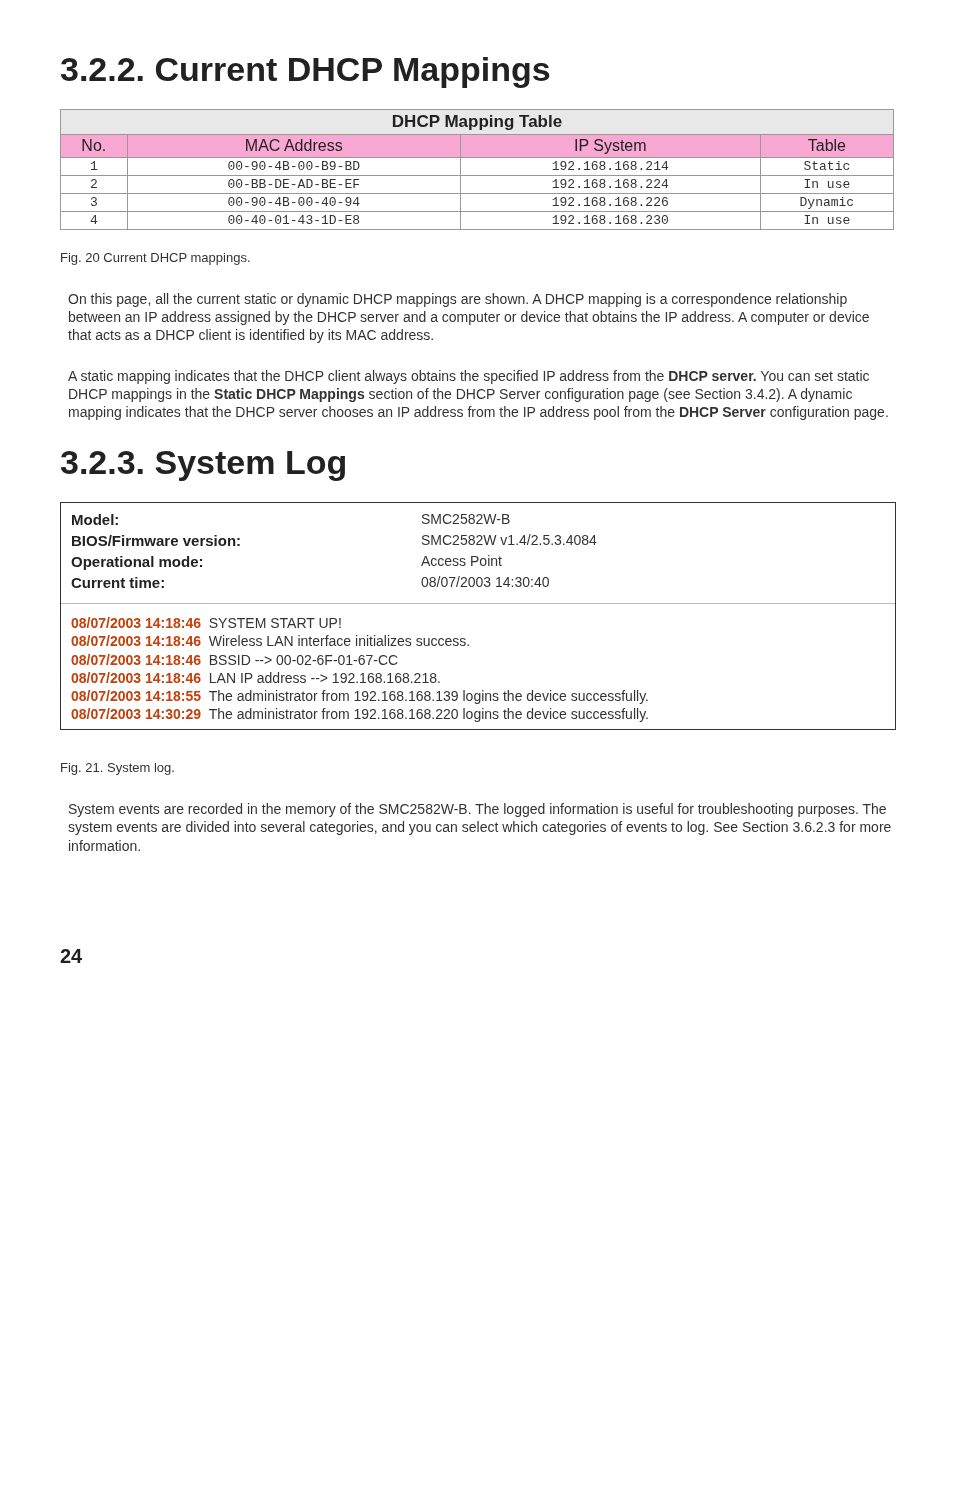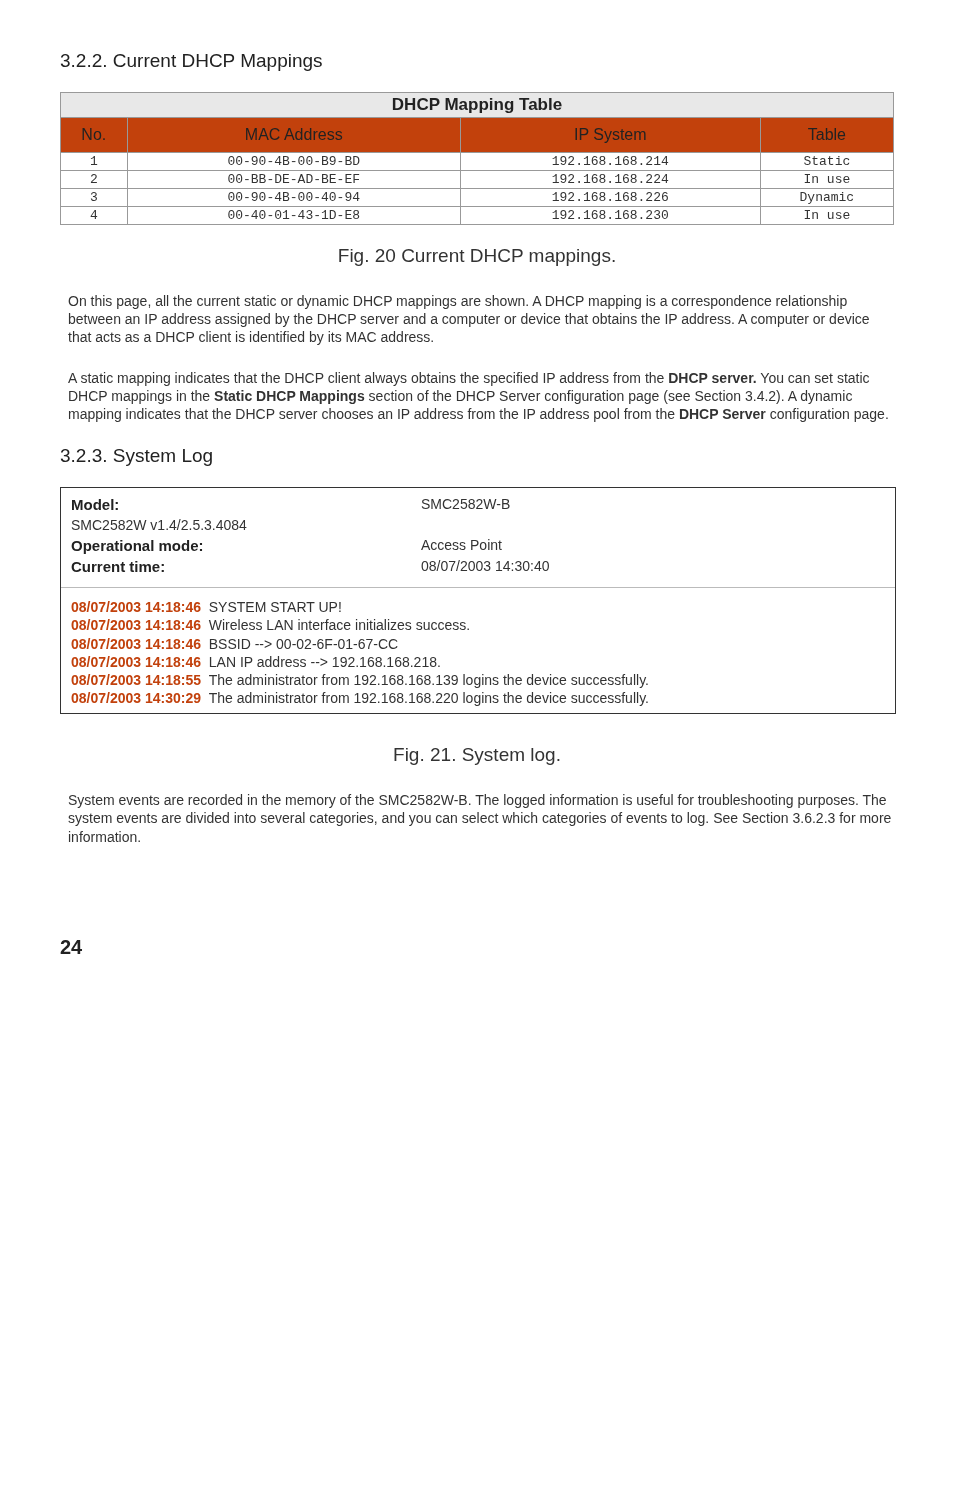--- a/index.html
+++ b/index.html
@@ -4,22 +4,22 @@
 <style>
   body {
     margin: 0;
     padding: 50px 60px;
     font-family: "Myriad Pro", "Segoe UI", Arial, sans-serif;
     color: #333;
     width: 954px;
     box-sizing: border-box;
   }
   h2 {
-    font-size: 19px;
-    font-weight: normal;
+    font-size: 34px;
+    font-weight: bold;
     margin: 0 0 20px 0;
     color: #222;
   }
   .dhcp-table-outer {
     border: 1px solid #333;
     border-collapse: collapse;
     width: 100%;
     font-family: Arial, sans-serif;
   }
   .dhcp-table-outer td, .dhcp-table-outer th {
@@ -27,36 +27,35 @@
   }
   .dhcp-title-cell {
     background: #e8e8e8;
     text-align: center;
     font-weight: bold;
     font-size: 17px;
     padding: 2px;
     color: #222;
   }
   .dhcp-header td {
-    background: #c2410c;
+    background: #f9a8d4;
     text-align: center;
     font-size: 16px;
-    padding: 8px;
+    padding: 2px;
     color: #222;
   }
   .dhcp-row td {
     text-align: center;
     font-family: "Courier New", monospace;
     font-size: 13px;
     padding: 1px;
     color: #333;
   }
   .fig-caption {
-    text-align: center;
-    font-size: 19px;
+    font-size: 13px;
     margin: 20px 0 25px 0;
     color: #333;
   }
   p.body {
     font-size: 14px;
     line-height: 1.3;
     margin: 0 0 22px 8px;
     color: #333;
   }
   .syslog-box {
@@ -156,20 +155,21 @@
 
 <h2>3.2.3. System Log</h2>
 
 <div class="syslog-box">
   <div class="syslog-info">
     <div class="syslog-info-row">
       <div class="label">Model:</div>
       <div class="value">SMC2582W-B</div>
     </div>
     <div class="syslog-info-row">
+      <div class="label">BIOS/Firmware version:</div>
       <div class="value">SMC2582W v1.4/2.5.3.4084</div>
     </div>
     <div class="syslog-info-row">
       <div class="label">Operational mode:</div>
       <div class="value">Access Point</div>
     </div>
     <div class="syslog-info-row">
       <div class="label">Current time:</div>
       <div class="value">08/07/2003 14:30:40</div>
     </div>

